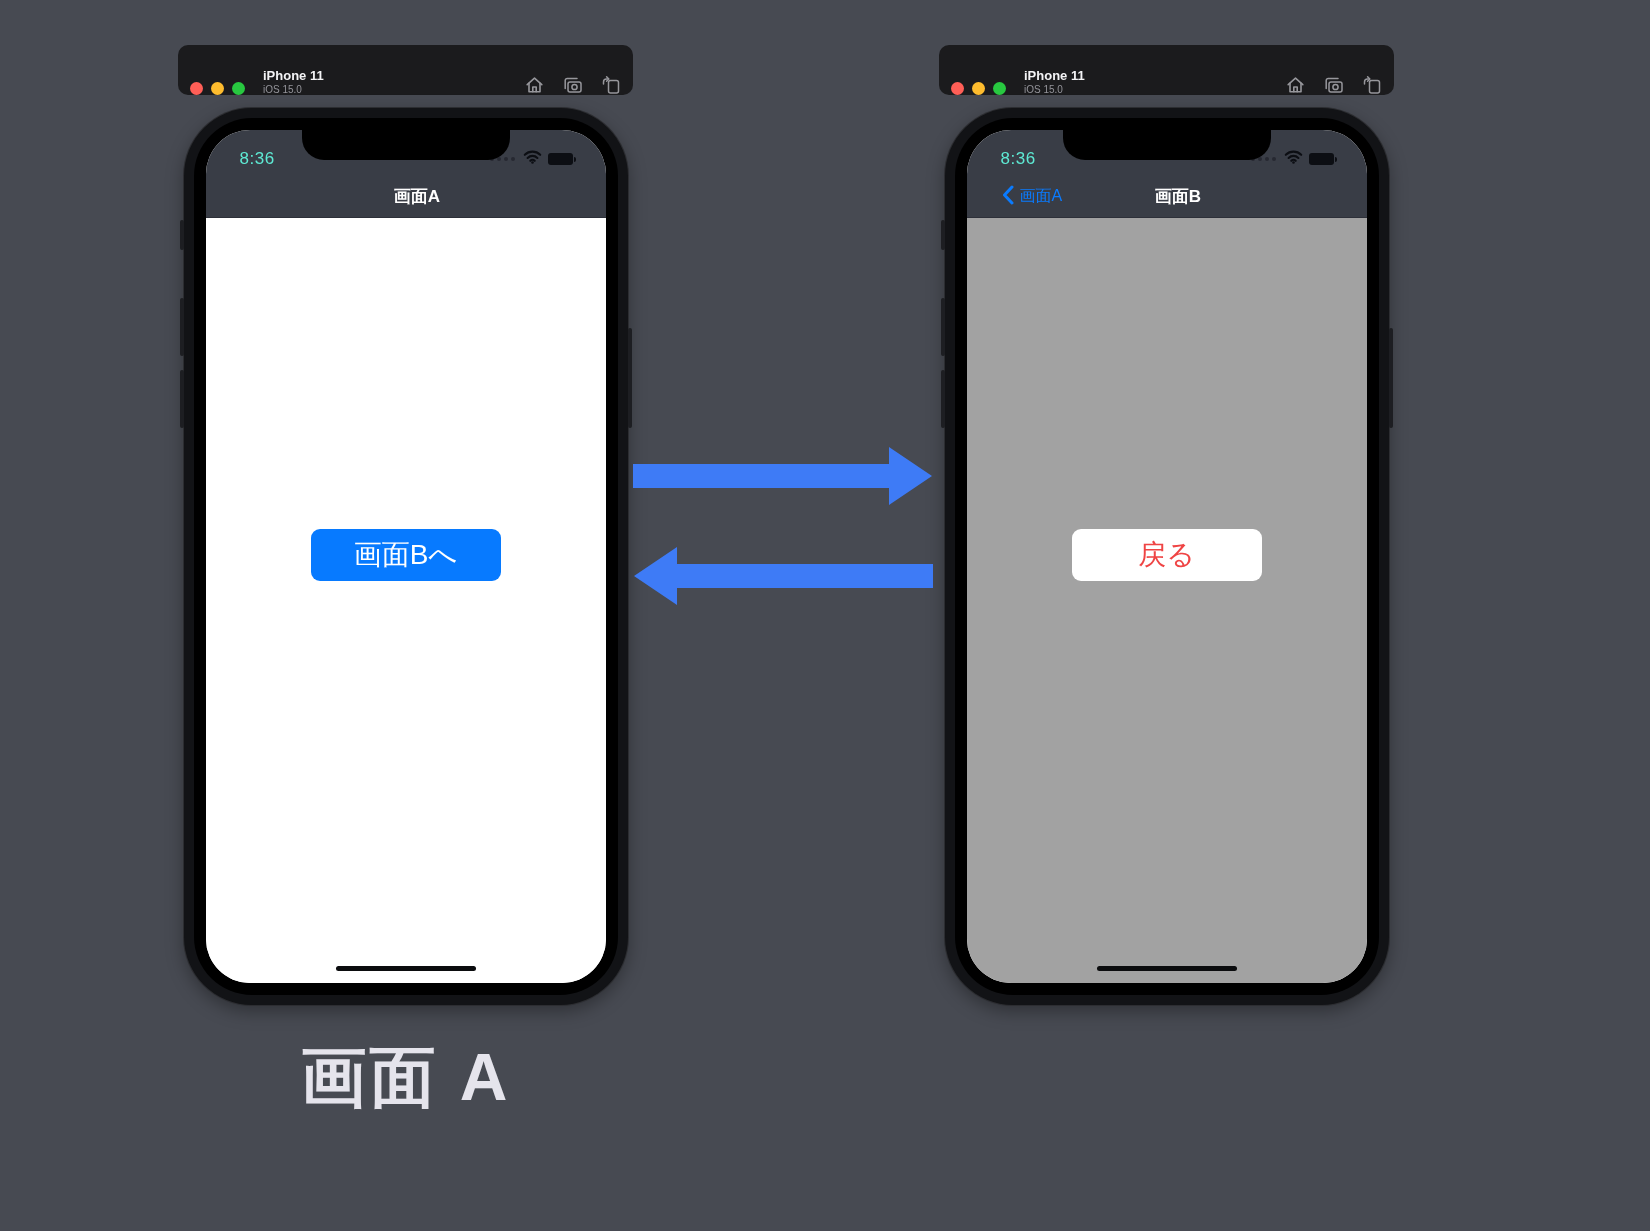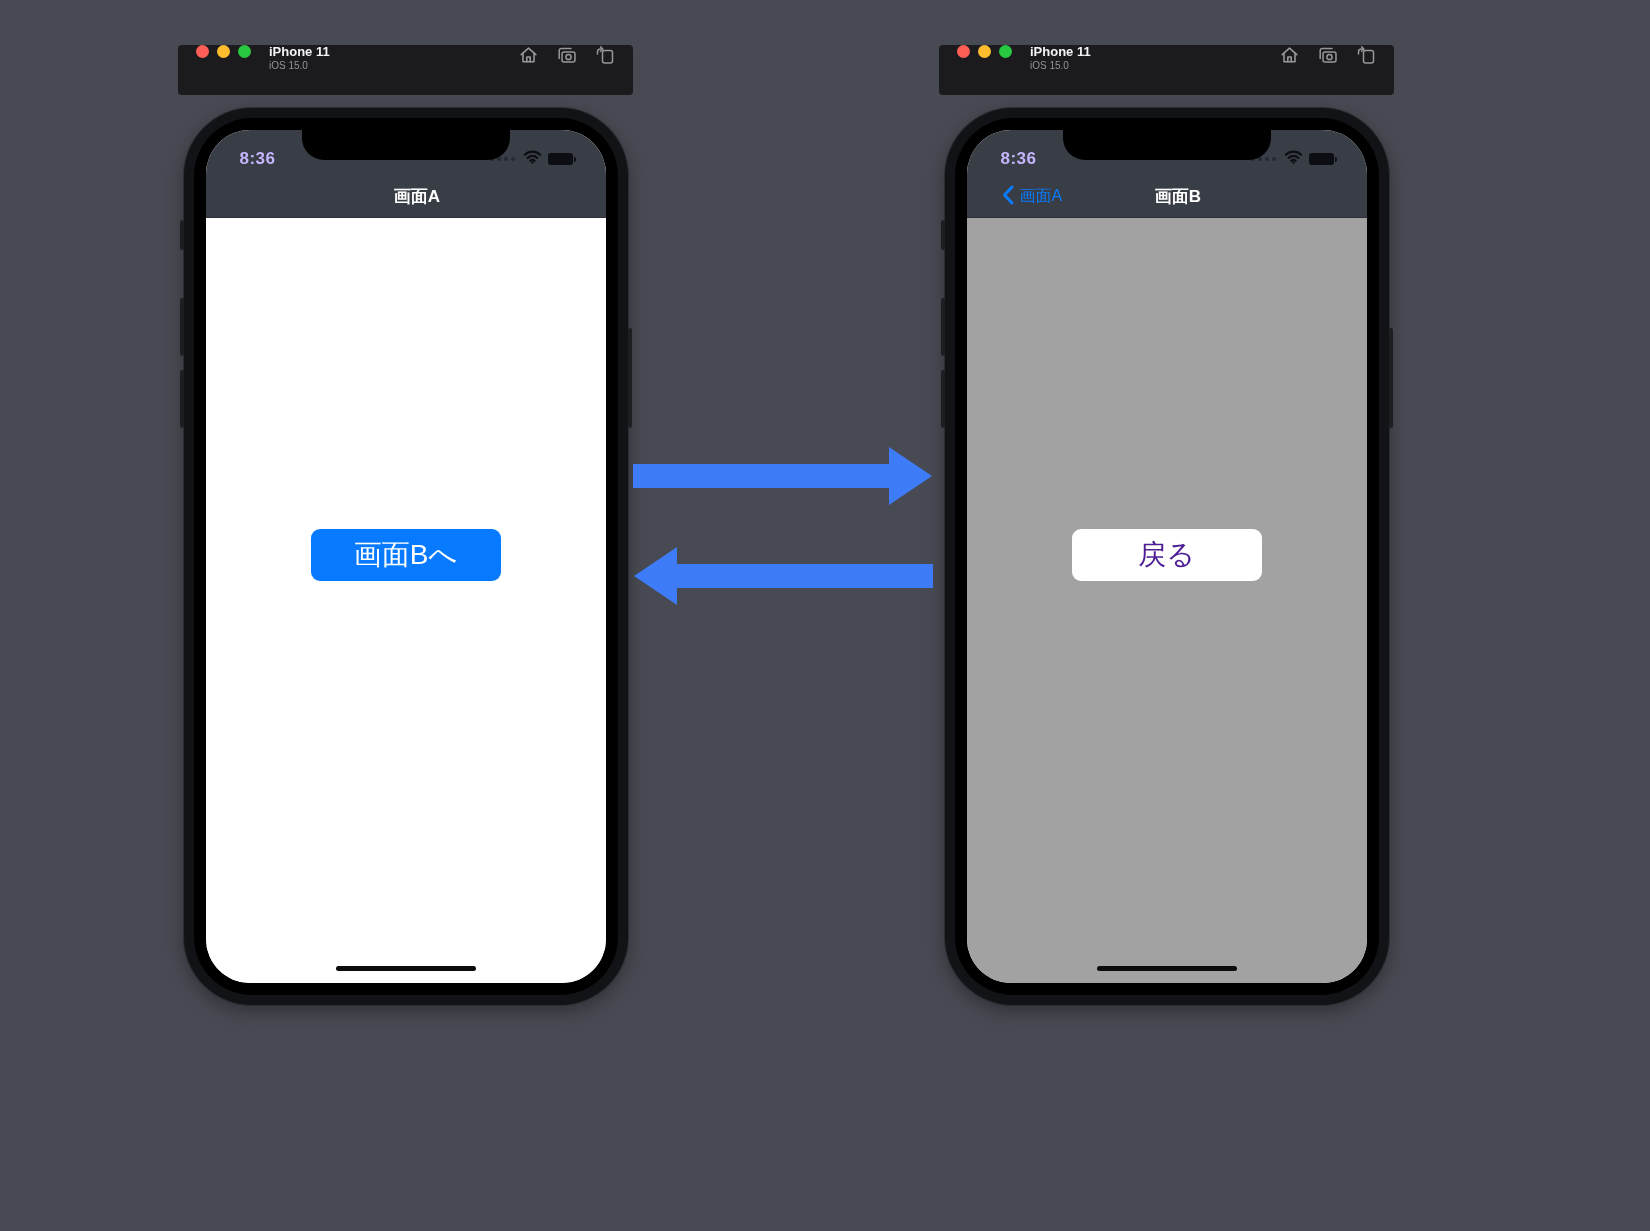--- a/index.html
+++ b/index.html
@@ -14,23 +14,23 @@
 
   
   .sim { position:absolute; top:45px; width:455px; }
   .sim-a { left:178px; }
   .sim-b { left:939px; }
 
   
   .toolbar {
     height:50px; width:455px;
     background:#1b1b1d;
-    border-radius:4px;
-    display:flex; align-items:flex-start;
-    padding:0 18px;
+    border-radius:10px;
+    display:flex; align-items:flex-end;
+    padding:0 12px;
   }
   .lights { display:flex; gap:8px; }
   .light { width:13px; height:13px; border-radius:50%; }
   .light.red    { background:#ff5f57; }
   .light.yellow { background:#febc2e; }
   .light.green  { background:#28c840; }
   .tb-title { margin-left:18px; line-height:1.15; }
   .tb-dev { font-size:13px; font-weight:bold; color:#f4f4f6; }
   .tb-os  { font-size:10px; color:#94949a; }
   .tb-icons { margin-left:auto; display:flex; gap:17px; align-items:center; }
@@ -72,21 +72,21 @@
     flex:none; height:88px;
     background:#393d46;
     position:relative;
     border-bottom:1px solid #2d3039;
   }
   .statusbar {
     height:46px;
     display:flex; align-items:center; justify-content:space-between;
     padding:12px 30px 0 34px;
   }
-  .time { font-size:17px; font-weight:700; color:#c4b5fd; letter-spacing:.5px; }
+  .time { font-size:17px; font-weight:400; color:#5eead4; letter-spacing:.5px; }
   .status-right { display:flex; align-items:center; gap:6px; }
   .cell-dots { display:flex; gap:3px; margin-right:2px; }
   .cell-dots i { width:4px; height:4px; border-radius:50%; background:#181a21; opacity:.55; }
   .batt { display:flex; align-items:center; }
   .batt-body { width:25px; height:12px; background:#0c0e13; border-radius:3px; }
   .batt-cap  { width:2px; height:5px; background:#0c0e13; border-radius:0 2px 2px 0; margin-left:1px; }
 
   .notch {
     position:absolute; top:0; left:50%; transform:translateX(-50%);
     width:208px; height:30px;
@@ -115,21 +115,21 @@
   .content-b { background:#a2a2a2; }
   .app-btn {
     position:absolute; left:50%; top:311px; transform:translateX(-50%);
     width:190px; height:52px;
     border:none; border-radius:9px;
     font-size:28px; font-family:inherit;
     cursor:pointer;
     display:flex; align-items:center; justify-content:center;
   }
   .btn-blue  { background:#077aff; color:#ffffff; }
-  .btn-white { background:#ffffff; color:#4c1d95; }
+  .btn-white { background:#ffffff; color:#ef4444; }
 
   .home-ind {
     position:absolute; bottom:12px; left:50%; transform:translateX(-50%);
     width:140px; height:5px; border-radius:3px;
     background:#0b0c0e;
   }
 
   
   .caption {
     margin-top:28px;
@@ -223,20 +223,21 @@
             </div>
           </div>
           <div class="content content-a">
             <button class="app-btn btn-blue">画面Bへ</button>
           </div>
           <div class="home-ind"></div>
         </div>
       </div>
     </div>
 
+    <div class="caption">画面 A</div>
   </div>
 
   <div class="sim sim-b">
 
     <div class="toolbar">
       <div class="lights">
         <span class="light red"></span>
         <span class="light yellow"></span>
         <span class="light green"></span>
       </div>

